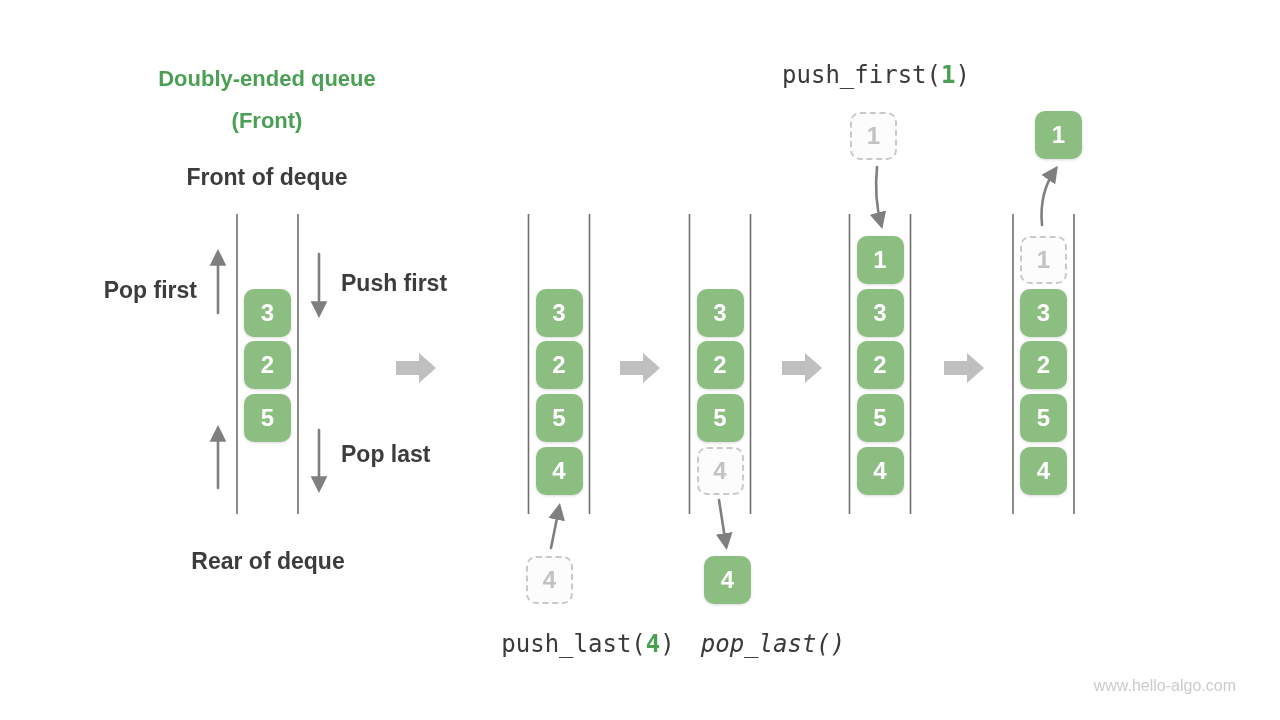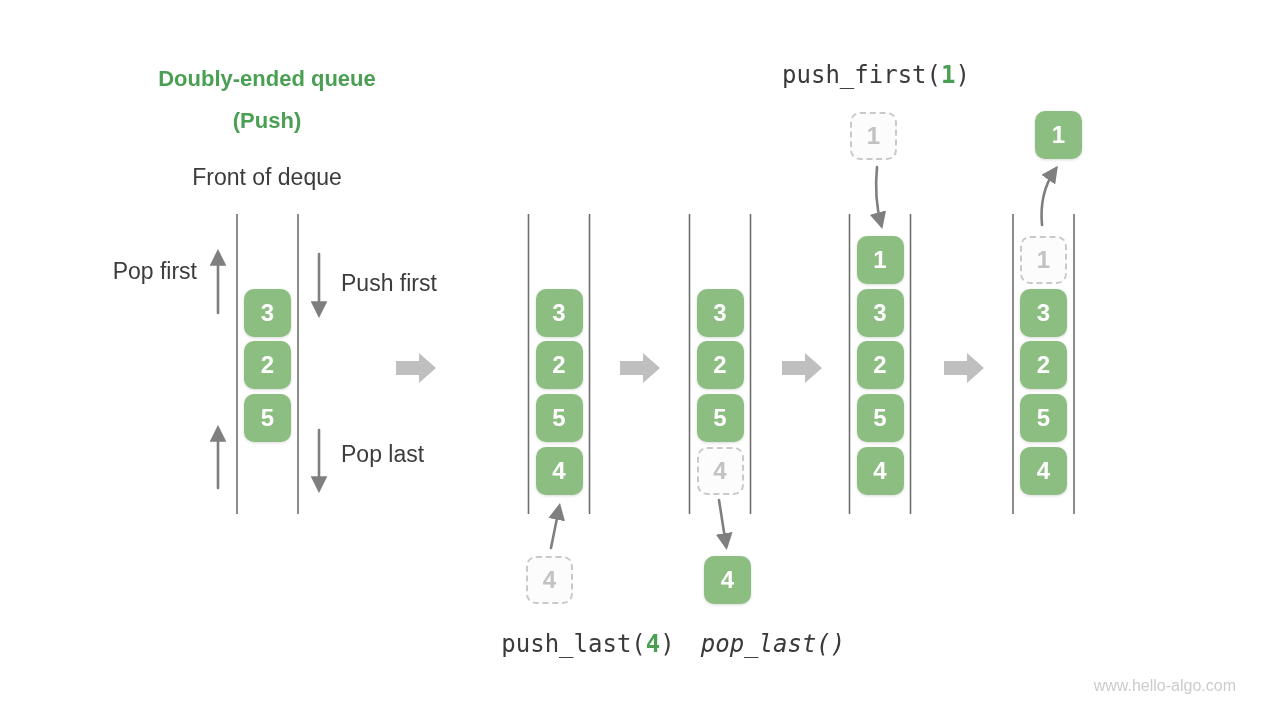--- a/index.html
+++ b/index.html
@@ -2,21 +2,21 @@
 <html style="--green-box: #8dbe81; --green-text: #4a9f53; --dark: #3c3c3c; --dash-border: #c9c9c9; --dash-text: #c2c2c2; --watermark: #cccccc;"><head>
 <meta charset="utf-8">
 <style>
   html,body{margin:0;padding:0;background:#ffffff;}
   .canvas{position:relative;width:1280px;height:720px;background:#ffffff;overflow:hidden;
           font-family:"Liberation Sans",sans-serif;}
   #arrows-svg{position:absolute;left:0;top:0;width:1280px;height:720px;}
 
   .title{position:absolute;left:107px;top:58px;width:320px;text-align:center;
          font-weight:bold;font-size:22px;line-height:42px;color:var(--green-text);}
-  .lbl{position:absolute;font-weight:normal;font-size:23px;color:var(--dark);white-space:nowrap;}
+  .lbl{position:absolute;font-weight:bold;font-size:23px;color:var(--dark);white-space:nowrap;}
   .lbl.center{width:320px;text-align:center;}
   .lbl.right{width:137px;text-align:right;}
 
   .cell{position:absolute;width:47px;height:48px;box-sizing:border-box;border-radius:10px;
         background:var(--green-box);color:#ffffff;font-weight:bold;font-size:24px;
         display:flex;align-items:center;justify-content:center;
         box-shadow:0 1px 3px rgba(0,0,0,0.15);}
   .cell.dashed{background:#fcfcfc;border:2px dashed var(--dash-border);
         color:var(--dash-text);box-shadow:none;}
 
@@ -57,27 +57,28 @@
       <path d="M218,488 L218,430" stroke="#7f7f7f" stroke-width="2.6" fill="none" marker-end="url(#ah)" stroke-linecap="round"></path>
       <path d="M319,430 L319,488" stroke="#7f7f7f" stroke-width="2.6" fill="none" marker-end="url(#ah)" stroke-linecap="round"></path>
       <path d="M551,548 L559,508" stroke="#7f7f7f" stroke-width="2.6" fill="none" marker-end="url(#ah)" stroke-linecap="round"></path>
       <path d="M719,500 L726,545" stroke="#7f7f7f" stroke-width="2.6" fill="none" marker-end="url(#ah)" stroke-linecap="round"></path>
       <path d="M877,167 Q874,198 881,224" stroke="#7f7f7f" stroke-width="2.6" fill="none" marker-end="url(#ah)" stroke-linecap="round"></path>
       <path d="M1042,225 Q1039,193 1055,170" stroke="#7f7f7f" stroke-width="2.6" fill="none" marker-end="url(#ah)" stroke-linecap="round"></path>
     </svg>
 
   <div class="title">
     <div>Doubly-ended queue</div>
-    <div>(Push)</div>
+    <div>(Front)</div>
   </div>
 
   <div class="lbl center" style="left:107px;top:164px;">Front of deque</div>
-  <div class="lbl right" style="left:60px;top:258px;">Pop first</div>
+  <div class="lbl right" style="left:60px;top:277px;">Pop first</div>
   <div class="lbl" style="left:341px;top:270px;">Push first</div>
   <div class="lbl" style="left:341px;top:441px;">Pop last</div>
+  <div class="lbl center" style="left:108px;top:548px;">Rear of deque</div>
 
   <div class="code" style="left:876px;top:61px;"><span>push_first(</span><span class="g">1</span><span>)</span></div>
   <div class="code" style="left:588px;top:630px;"><span>push_last(</span><span class="g">4</span><span>)</span></div>
   <div class="code" style="left:773px;top:630px;font-style:italic;">pop_last()</div>
 
   <div class="watermark">www.hello-algo.com</div>
 <div class="cell" style="left: 244px; top: 288.7px;">3</div>
     <div class="cell" style="left: 244px; top: 341.4px;">2</div>
     <div class="cell" style="left: 244px; top: 394.1px;">5</div>
     <div class="cell" style="left: 535.5px; top: 288.7px;">3</div>

